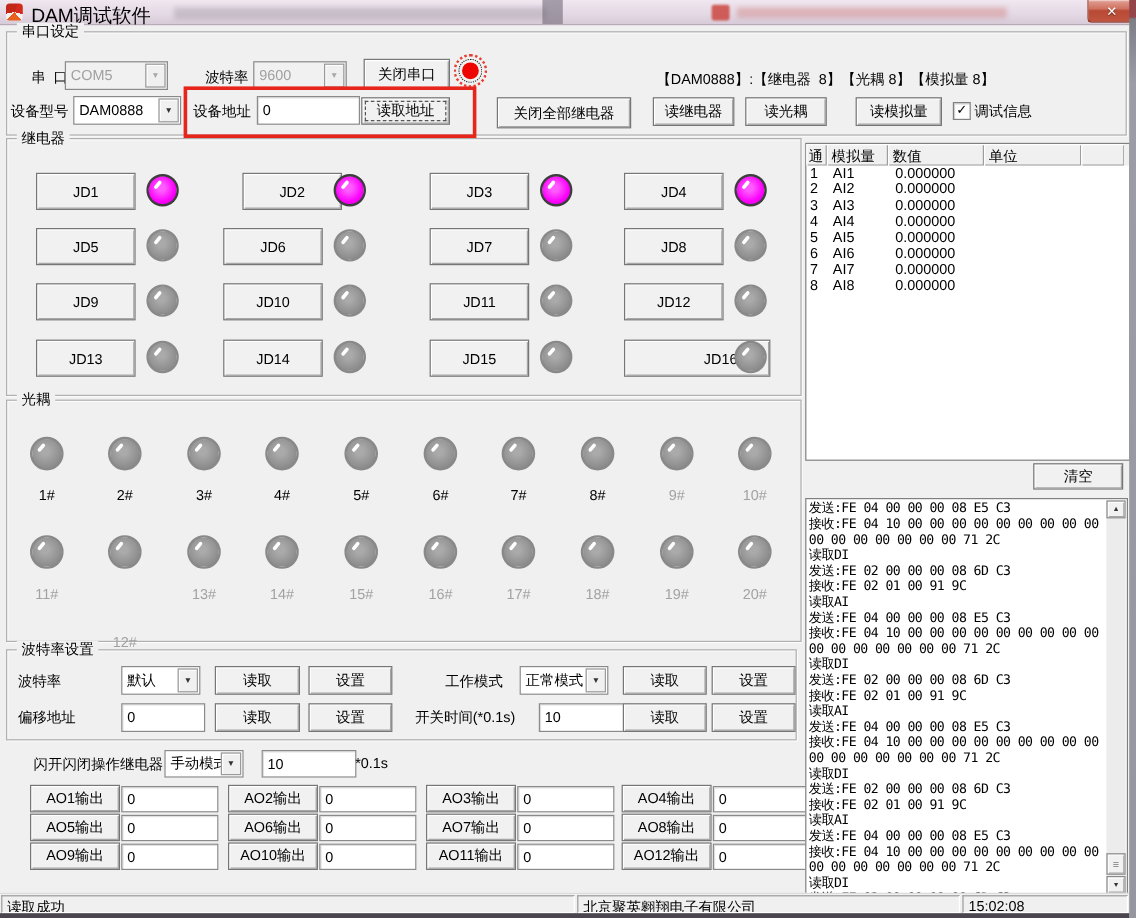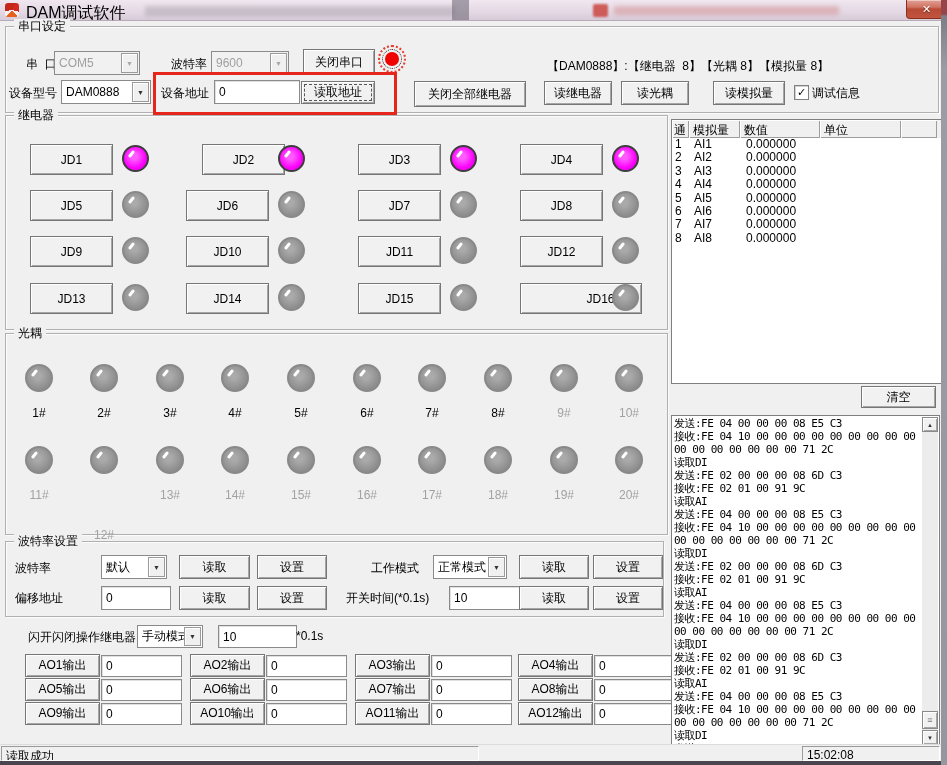--- a/index.html
+++ b/index.html
@@ -375,18 +375,19 @@
           <span>≡</span>
         </div>
       <div class="sb-btn" style="bottom:0;">
           <span>▼</span>
         </div>
     </div>
   </div>
 
   <div class="statusbar">
     <div class="sb-panel" style="left:1px;width:478px;">读取成功</div>
+    <div class="sb-panel" style="left:481px;width:319px;">北京聚英翱翔电子有限公司</div>
     <div class="sb-panel" style="left:802px;width:138px;">15:02:08</div>
   </div>
 
   <div class="edge-right"></div>
   <div class="edge-bottom"></div>
 </div>
 
 </body></html>

